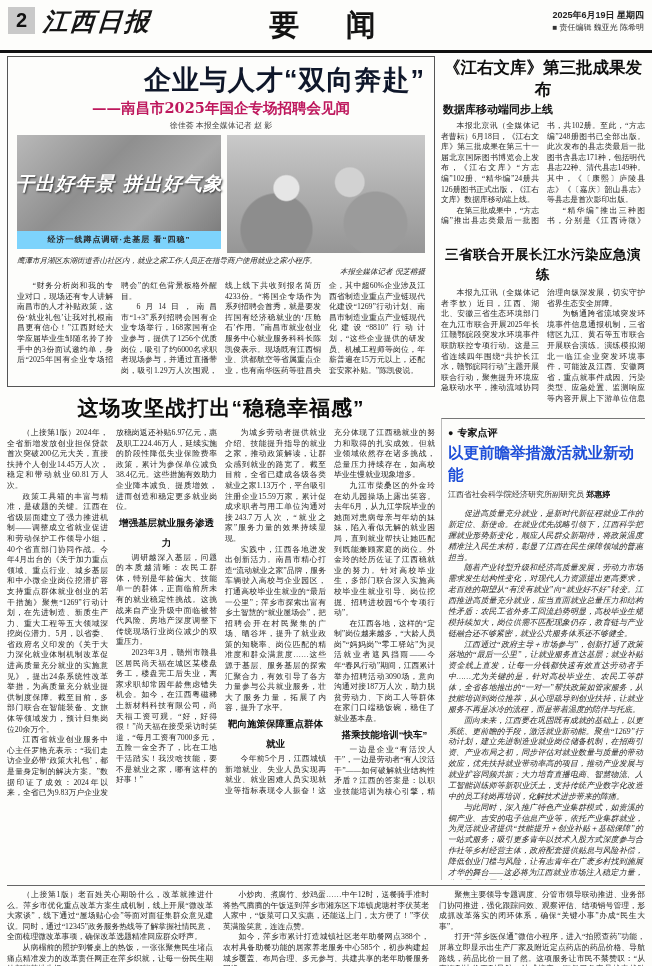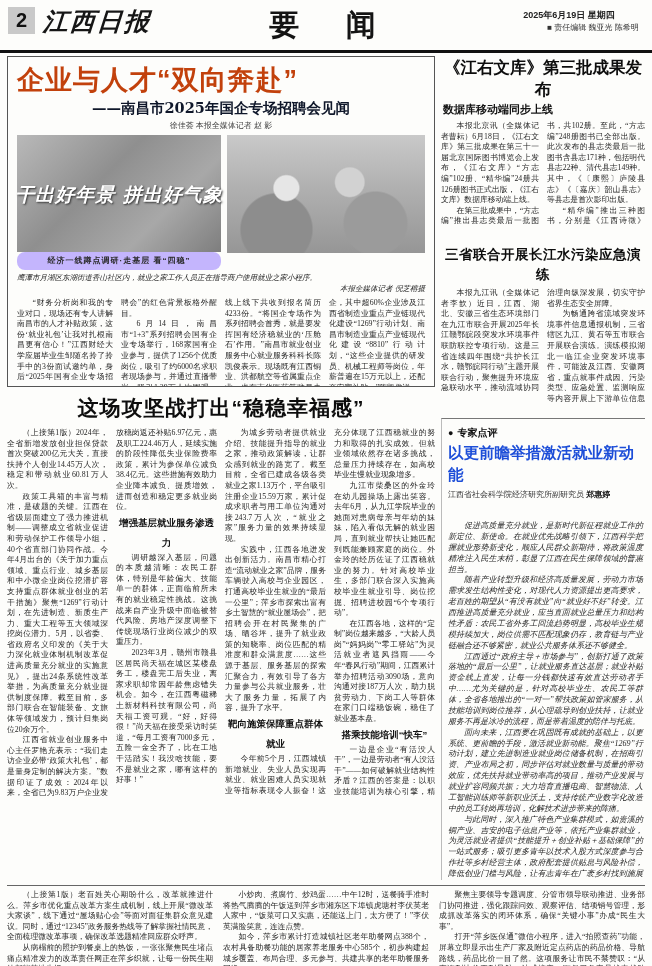--- a/index.html
+++ b/index.html
@@ -4,39 +4,39 @@
 <style>
   * { margin:0; padding:0; box-sizing:border-box; }
   html,body { width:652px; background:#f3f2ee; }
   body { width:652px; height:966px; background:#fdfdfb; font-family:"Liberation Serif","DejaVu Serif",serif; color:#1c1c1c; overflow:hidden; }
 
   
   .page-head { display:flex; align-items:flex-start; padding:7px 8px 4px 8px; border-bottom:3px solid #111; height:53px; }
   .page-num { width:27px; height:27px; background:#c9c9c9; color:#111; font:bold 20px/27px "Liberation Sans",sans-serif; text-align:center; margin-right:8px; }
   .masthead { font:bold italic 25px/30px "DejaVu Serif",serif; letter-spacing:2px; color:#161616; transform:skewX(-4deg); }
   .section-title { flex:1; text-align:center; font:bold 30px/36px "DejaVu Serif",serif; letter-spacing:18px; text-indent:18px; color:#141414; }
-  .date-block { width:150px; text-align:center; padding-top:2px; }
+  .date-block { width:150px; text-align:right; padding-top:2px; }
   .date-line { font:bold 9px/13px "Liberation Sans",sans-serif; color:#222; }
   .editors-line { font:8px/12px "Liberation Sans",sans-serif; color:#333;margin-left:48px; }
 
   
   .page-body { display:flex; padding:3px 7px 0 7px; gap:6px; }
   .left-col { width:432px; }
   .right-col { width:206px; }
 
   
   .lead-box { border:1px solid #555; padding:6px 9px 5px 9px; height:331px; overflow:hidden; }
-  .lead-title { font:bold 27px/34px "Liberation Sans",sans-serif; text-align:left; letter-spacing:1px; color:#c2410c; }
-  .lead-subtitle { font:bold 14.5px/22px "DejaVu Serif",serif; text-align:center; color:#0f172a; }
+  .lead-title { font:bold 27px/34px "Liberation Sans",sans-serif; text-align:right; letter-spacing:1px; color:#0f172a; }
+  .lead-subtitle { font:bold 14.5px/22px "DejaVu Serif",serif; text-align:center; color:#be185d; }
   .lead-byline { font:8px/13px "Liberation Sans",sans-serif; text-align:center; color:#444; }
   .media-row { display:flex; gap:6px; margin-top:3px; }
-  .banner { width:50%; height:135px; display:flex; flex-direction:column; }
+  .banner { width:50%; height:114px; display:flex; flex-direction:column; }
   .banner-top { flex:1; background:linear-gradient(135deg,#b9b9b9,#8f8f8f 40%,#a8a8a8 70%,#7e7e7e); display:flex; align-items:center; justify-content:center; }
   .banner-slogan { font:bold italic 19px/24px "DejaVu Serif",serif; color:#fff; text-shadow:1px 1px 2px #333; letter-spacing:1px; white-space:nowrap; }
-  .banner-strip { height:18px; background:#c4b5fd; text-align:center; font:bold 8px/18px "Liberation Sans",sans-serif; color:#2a2a2a; letter-spacing:1px;border-radius:8px; }
+  .banner-strip { height:18px; background:#7dd3fc; text-align:center; font:bold 8px/18px "Liberation Sans",sans-serif; color:#2a2a2a; letter-spacing:1px; }
   .photo-wrap { width:50%; }
   .photo { height:118px; background: radial-gradient(circle at 30% 45%, #e6e6e6 0 8%, transparent 9%), radial-gradient(circle at 62% 40%, #d2d2d2 0 10%, transparent 11%), radial-gradient(circle at 75% 75%, #9b9b9b 0 18%, transparent 19%), radial-gradient(circle at 25% 80%, #8d8d8d 0 20%, transparent 21%), linear-gradient(180deg,#c9c9c9 0%,#b0b0b0 45%,#969696 100%); }
   .caption { font:italic 7.5px/10.5px "DejaVu Serif",serif; color:#222; margin-top:3px; text-align:justify; }
   .caption .credit { display:block; text-align:right; }
   .lead-body { margin-top:4px; height:96px; overflow:hidden; column-count:4; column-gap:8px; }
 
   
   .news-text p { font-size:7.8px; line-height:1.36; text-align:justify; text-indent:2em; color:#262626; }
   .news-text p.sub-head { font:bold 9.5px/2.1 "Liberation Sans",sans-serif; text-align:center; text-indent:0; color:#111; }
 
@@ -52,21 +52,21 @@
   .wenku-body { height:115px; }
   .yanlian { margin-top:9px; }
   .yanlian-title { font:bold 13.5px/20px "Liberation Sans",sans-serif; text-align:center; letter-spacing:0.5px; color:#0d0d0d; }
   .yanlian-body { margin-top:3px; height:120px; }
 
   
   .expert { margin-top:10px; border-top:1px solid #777; border-left:1px solid #bbb; padding:6px 2px 0 6px; height:462px; overflow:hidden; }
   .expert-label { font:bold 10px/15px "Liberation Sans",sans-serif; color:#111; }
   .expert-label .dot { font-size:9px; margin-right:4px; }
   .expert-title { font:bold 15.5px/22px "Liberation Sans",sans-serif; color:#1d4ed8; margin:1px 0 2px 0; }
-  .expert-author { font:8px/13px "Liberation Sans",sans-serif; color:#333; margin-bottom:20px; }
+  .expert-author { font:8px/13px "Liberation Sans",sans-serif; color:#333; margin-bottom:8px; }
   .expert-author b { font-weight:bold; color:#111; }
   .expert-body p { font-style:italic; font-size:8px; }
 
   
   .bottom-rule { border-top:1px solid #666; margin:5px 7px 0 7px; }
   .bottom-band { margin:4px 7px 0 7px; height:101px; overflow:hidden; column-count:3; column-gap:10px; }
 </style>
 </head>
 <body>
 

